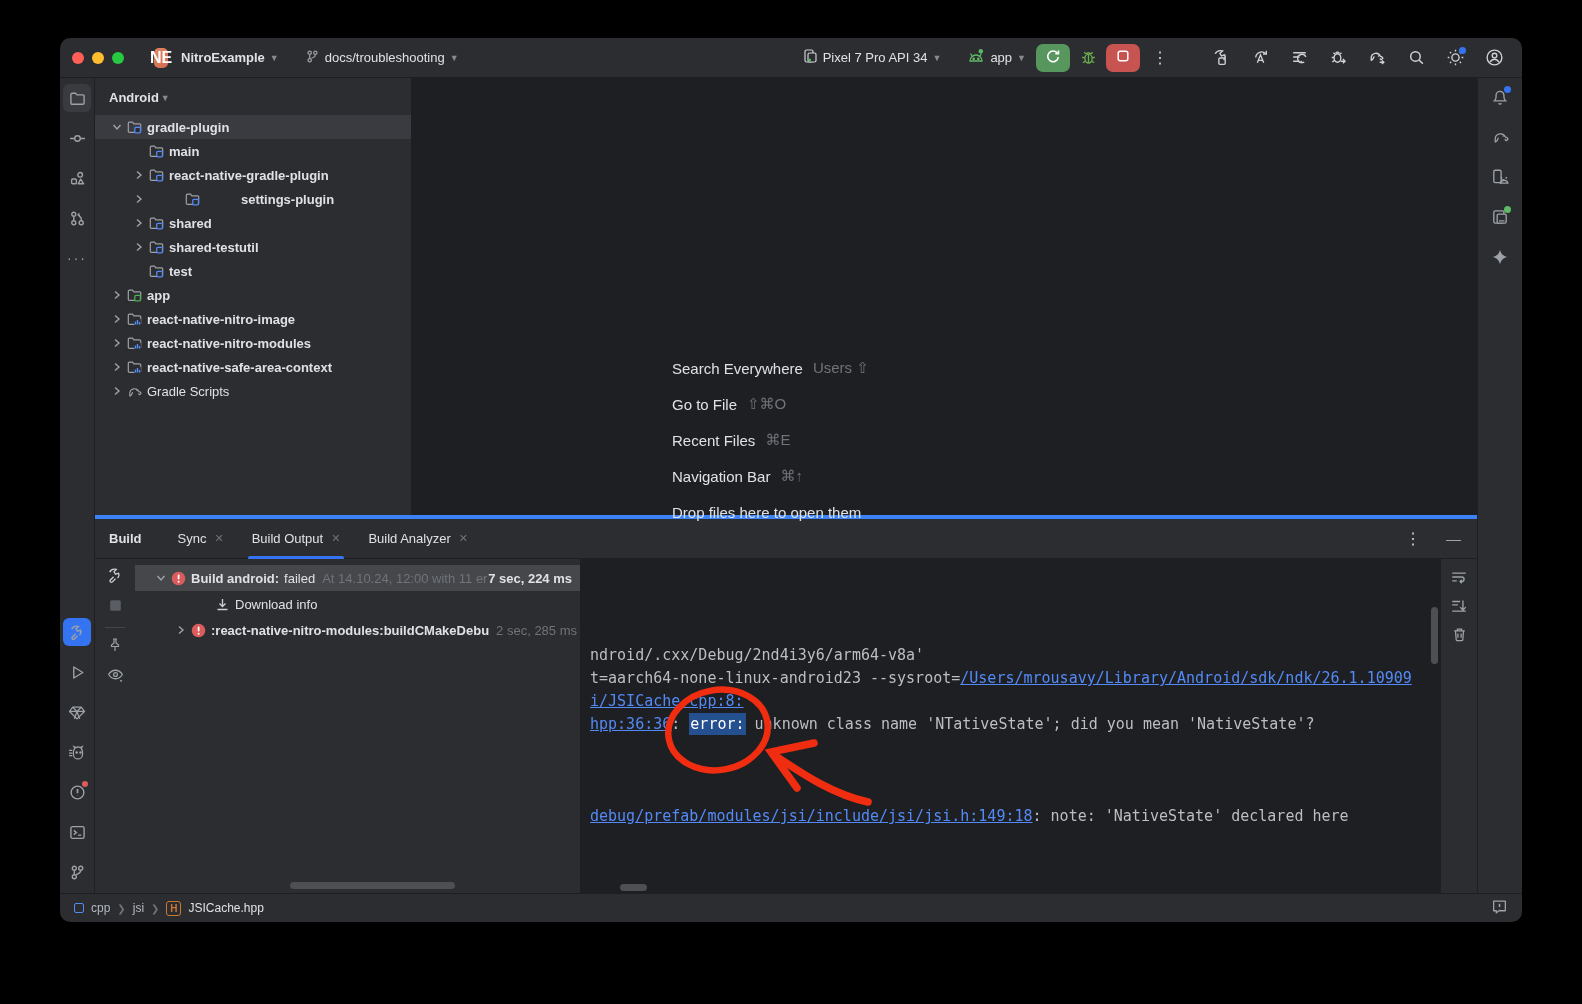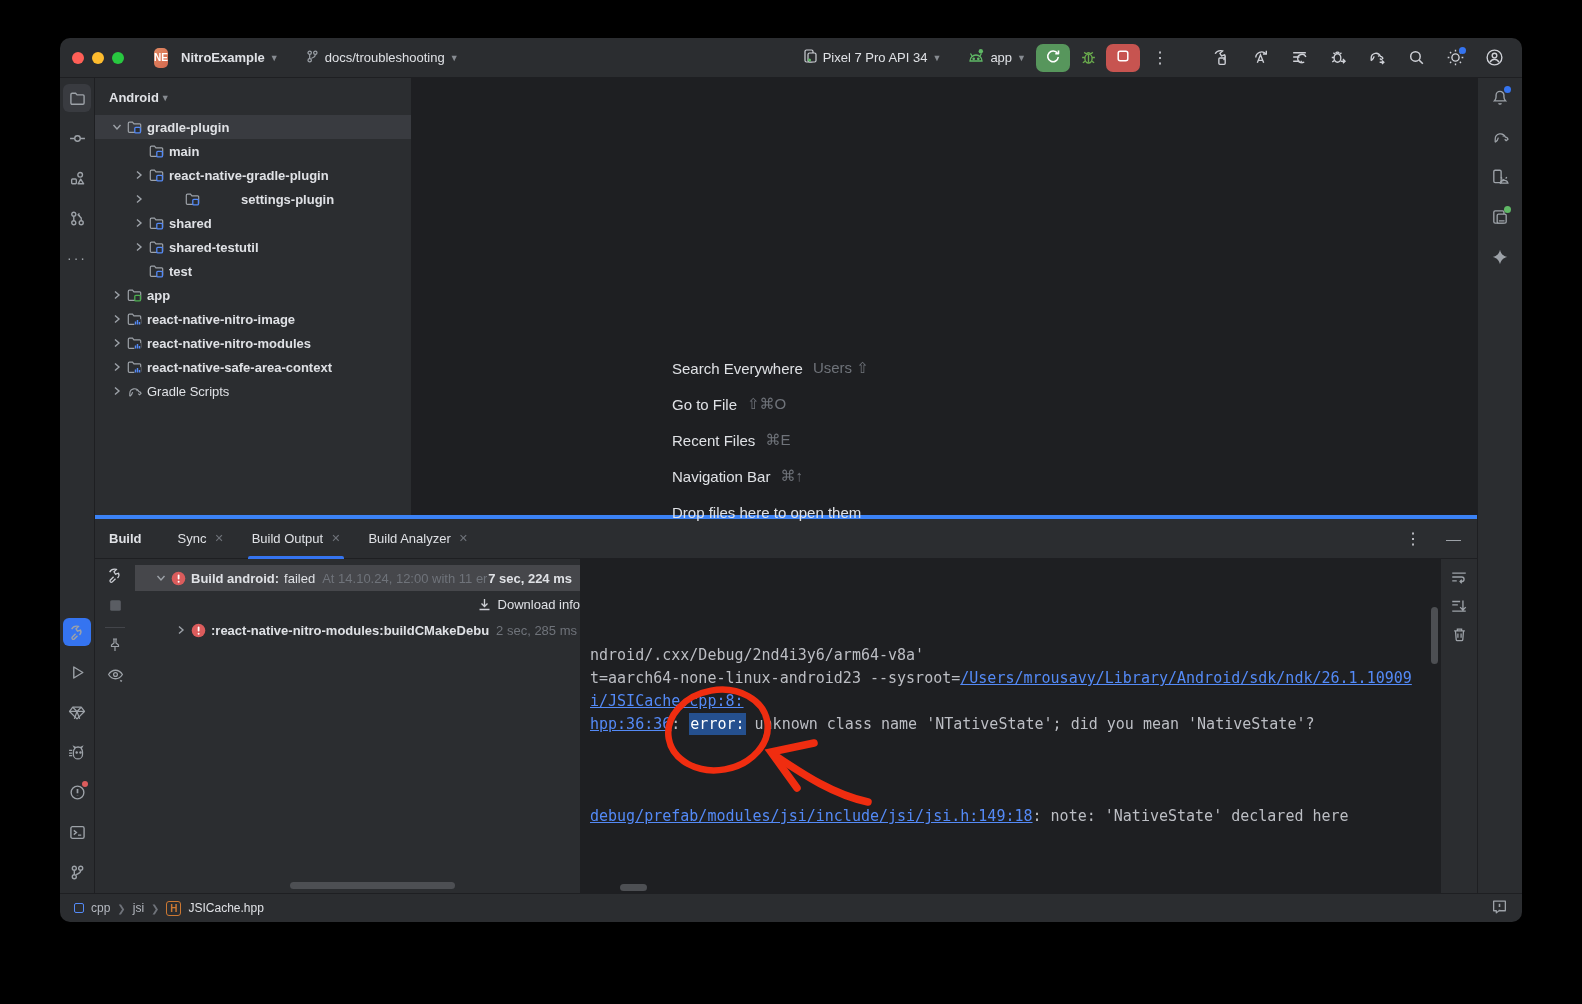--- a/index.html
+++ b/index.html
@@ -2,21 +2,21 @@
 <html><head>
 <meta charset="utf-8">
 <style>
   * { box-sizing: border-box; margin: 0; padding: 0; }
   html,body { width:1582px; height:1004px; background:#000; font-family:"Liberation Sans", sans-serif; }
   .window { position:absolute; left:60px; top:38px; width:1462px; height:884px; background:#2b2d30; border-radius:10px; overflow:hidden; display:flex; flex-direction:column; color:#dfe1e5; }
 
   
   .titlebar { height:40px; flex:0 0 40px; display:flex; align-items:center; padding:0 12px; border-bottom:1px solid #1e1f22; }
   .tl { width:12px; height:12px; border-radius:50%; margin-right:8px; }
-  .badge-ne { width:14px; height:20px; border-radius:5px; background:linear-gradient(135deg,#e08963,#d5694f); color:#fff; font-size:10px; font-weight:bold; display:flex; align-items:center; justify-content:center; margin:0 7px 0 22px; }
+  .badge-ne { width:14px; height:20px; border-radius:5px; background:linear-gradient(135deg,#e08963,#d5694f); color:#fff; font-size:16px; font-weight:bold; display:flex; align-items:center; justify-content:center; margin:0 7px 0 22px; }
   .menu-chip { display:flex; align-items:center; gap:5px; font-size:13px; color:#dfe1e5; padding:4px 6px; border-radius:6px; cursor:default; }
   .menu-chip .bold { font-weight:600; }
   .chev { color:#878b91; font-size:9px; }
   .icon-btn { width:28px; height:28px; border-radius:6px; display:flex; align-items:center; justify-content:center; color:#ced0d6; position:relative; flex:0 0 auto; }
   .icon-btn svg { display:block; }
   .dot { position:absolute; width:7px; height:7px; border-radius:50%; top:3px; right:3px; }
   .run-btn { width:34px; height:28px; border-radius:7px; background:#57965c; display:flex; align-items:center; justify-content:center; margin:0 4px; }
   .stop-btn { width:34px; height:28px; border-radius:7px; background:#c75450; display:flex; align-items:center; justify-content:center; margin:0 4px; }
   .kebab { color:#ced0d6; font-size:16px; letter-spacing:1px; padding:0 8px; }
   .tb-center { display:flex; align-items:center; margin-left:auto; }
@@ -547,21 +547,21 @@
                     <circle cx="7.5" cy="7.5" r="6.8" fill="#db5c5c"></circle>
                     <rect x="6.7" y="3.5" width="1.8" height="5" rx="0.9" fill="#fff"></rect>
                     <circle cx="7.6" cy="10.8" r="1" fill="#fff"></circle>
                   </svg>
                 </span>
                 <span class="bt-label" style="font-weight: 700;">Build android:</span>
                 <span class="bt-label2">failed</span>
                 <span class="bt-detail">At 14.10.24, 12:00 with 11 er</span>
                 <span class="bt-dur">7 sec, 224 ms</span>
               </div>
-              <div class="bt-row" style="padding-left: 62px; justify-content: flex-end;">
+              <div class="bt-row" style="padding-left: 62px;">
                 <span class="tw"></span>
                 <span class="ticon">
                   <svg width="15" height="15" viewBox="0 0 15 15" fill="none" stroke="#ced0d6" stroke-width="1.3">
                     <path d="M7.5 2v7M4.5 6.5 7.5 9.5l3-3M2.5 12.5h10"></path>
                   </svg>
                 </span>
                 <span class="bt-label" style="font-weight: 400;">Download info</span>
               </div>
               <div class="bt-row" style="padding-left: 38px;">
                 <span class="tw">

